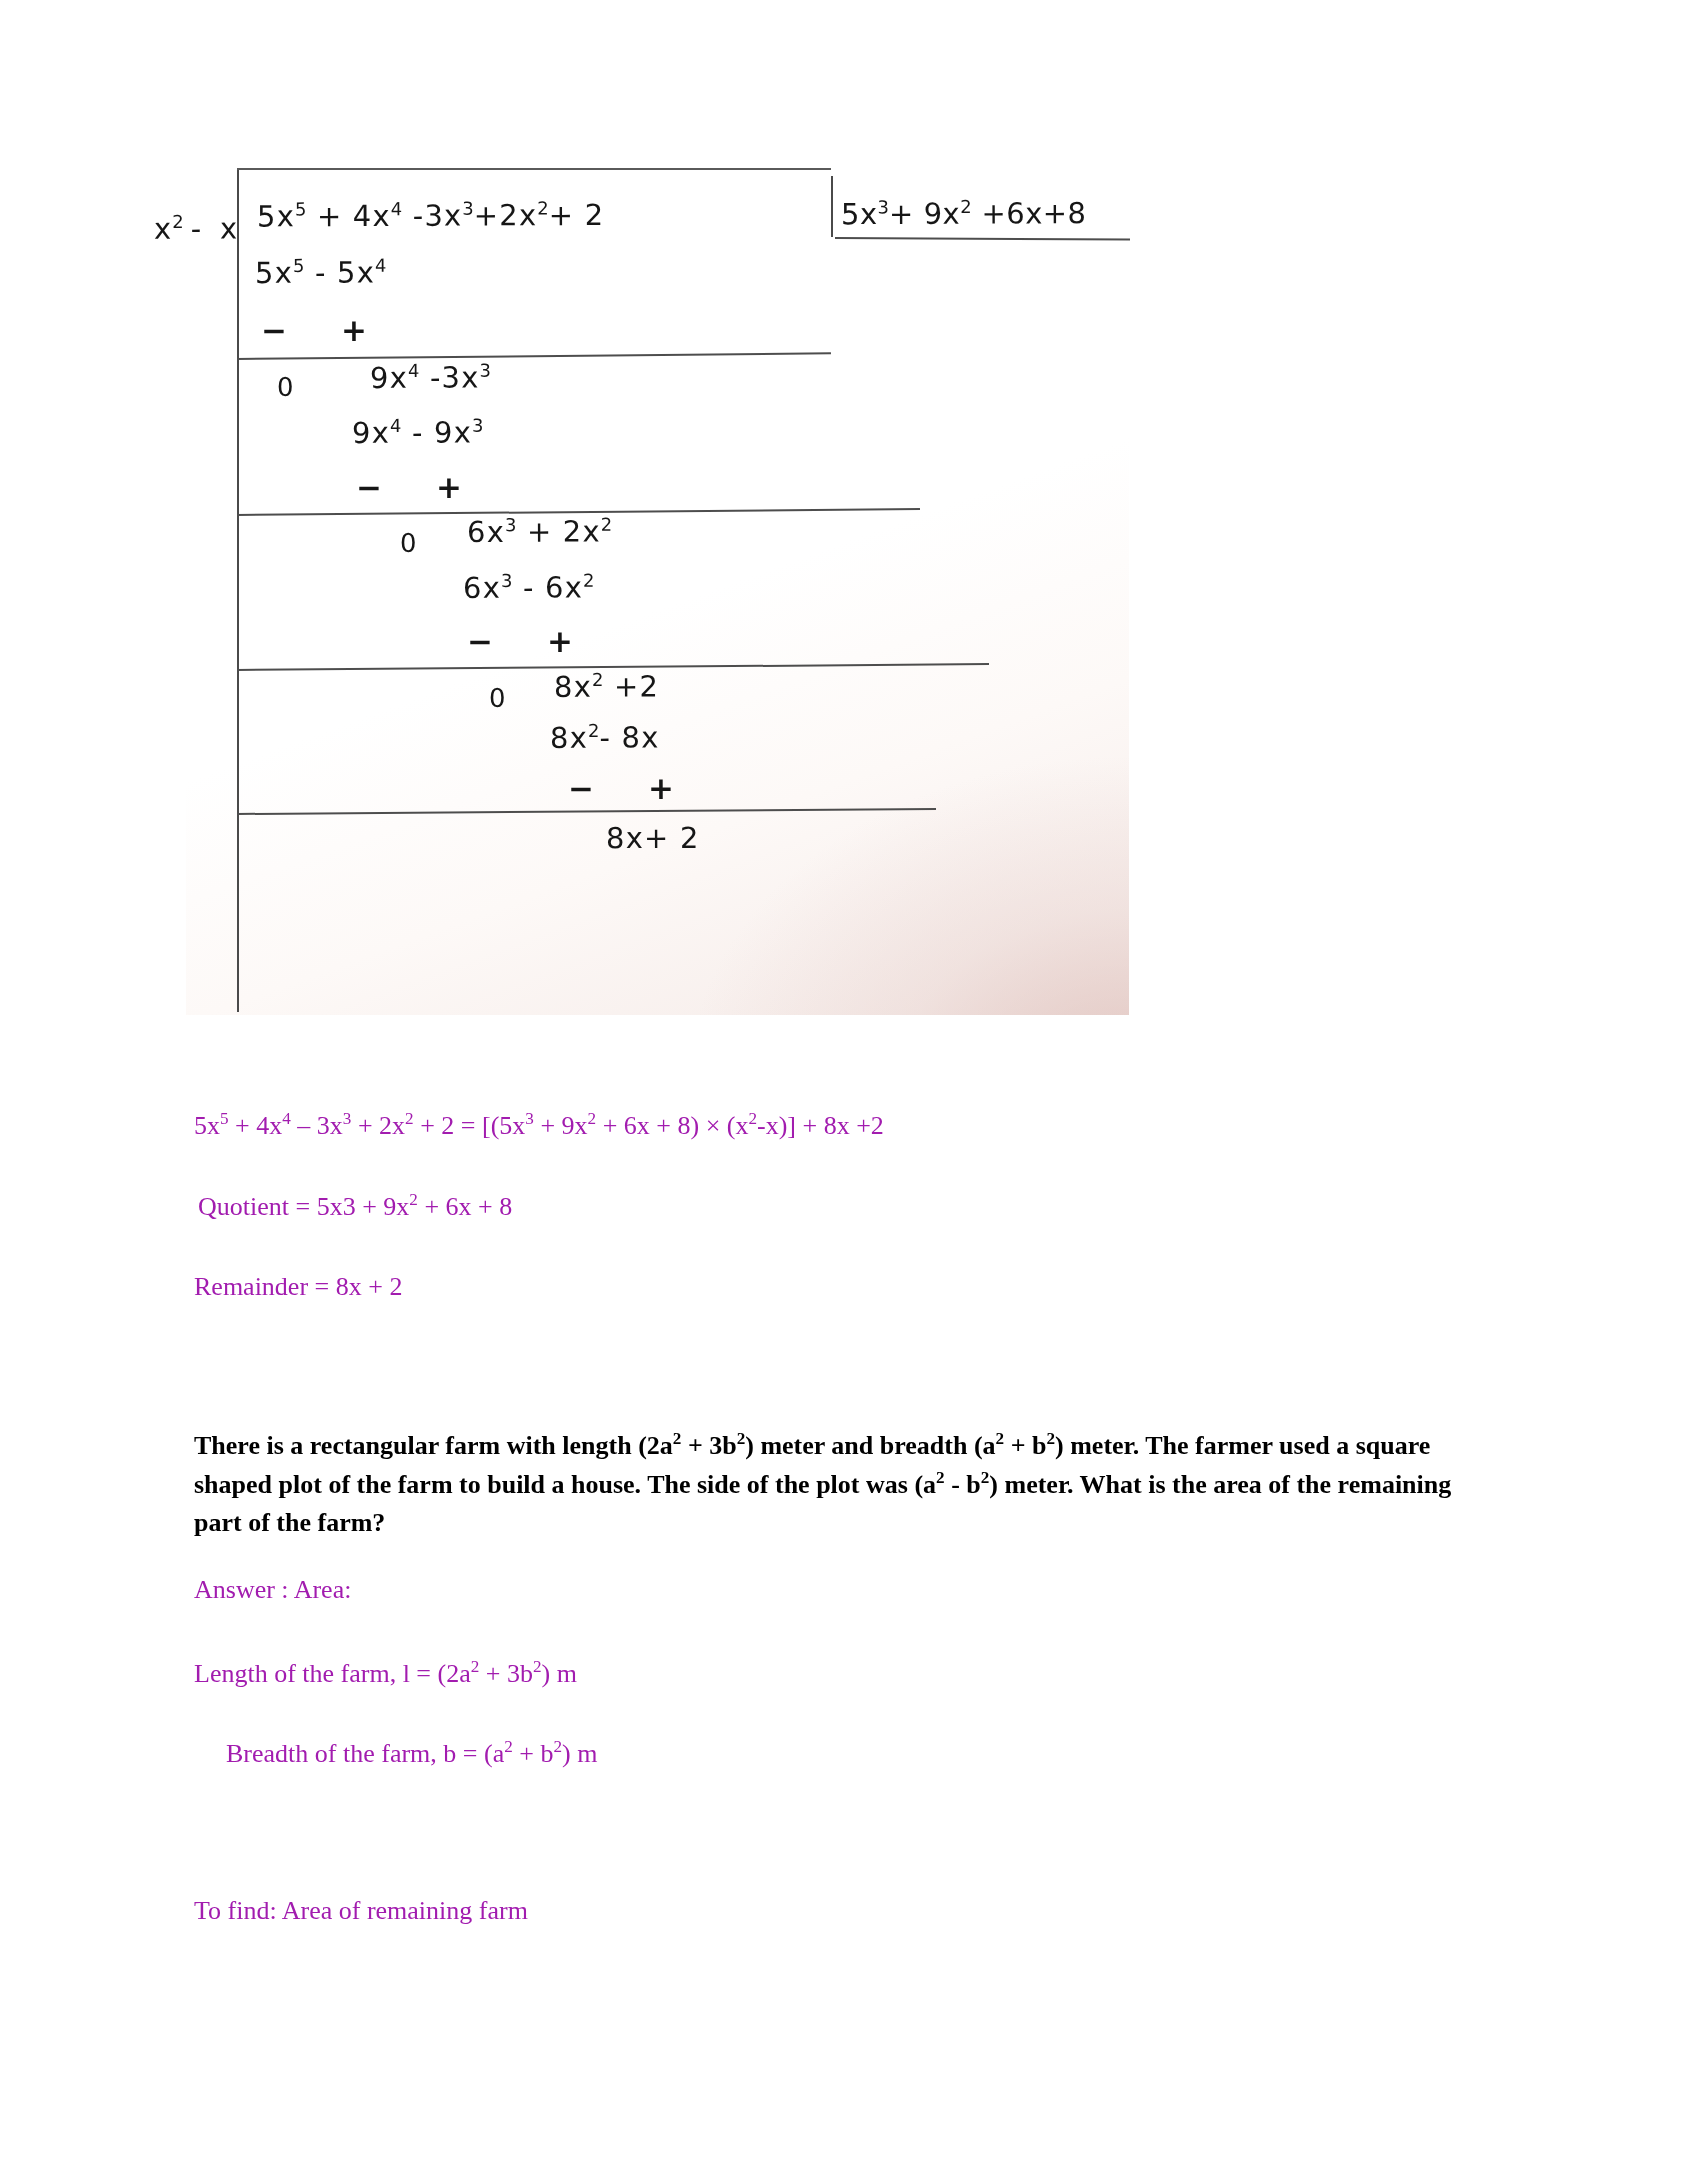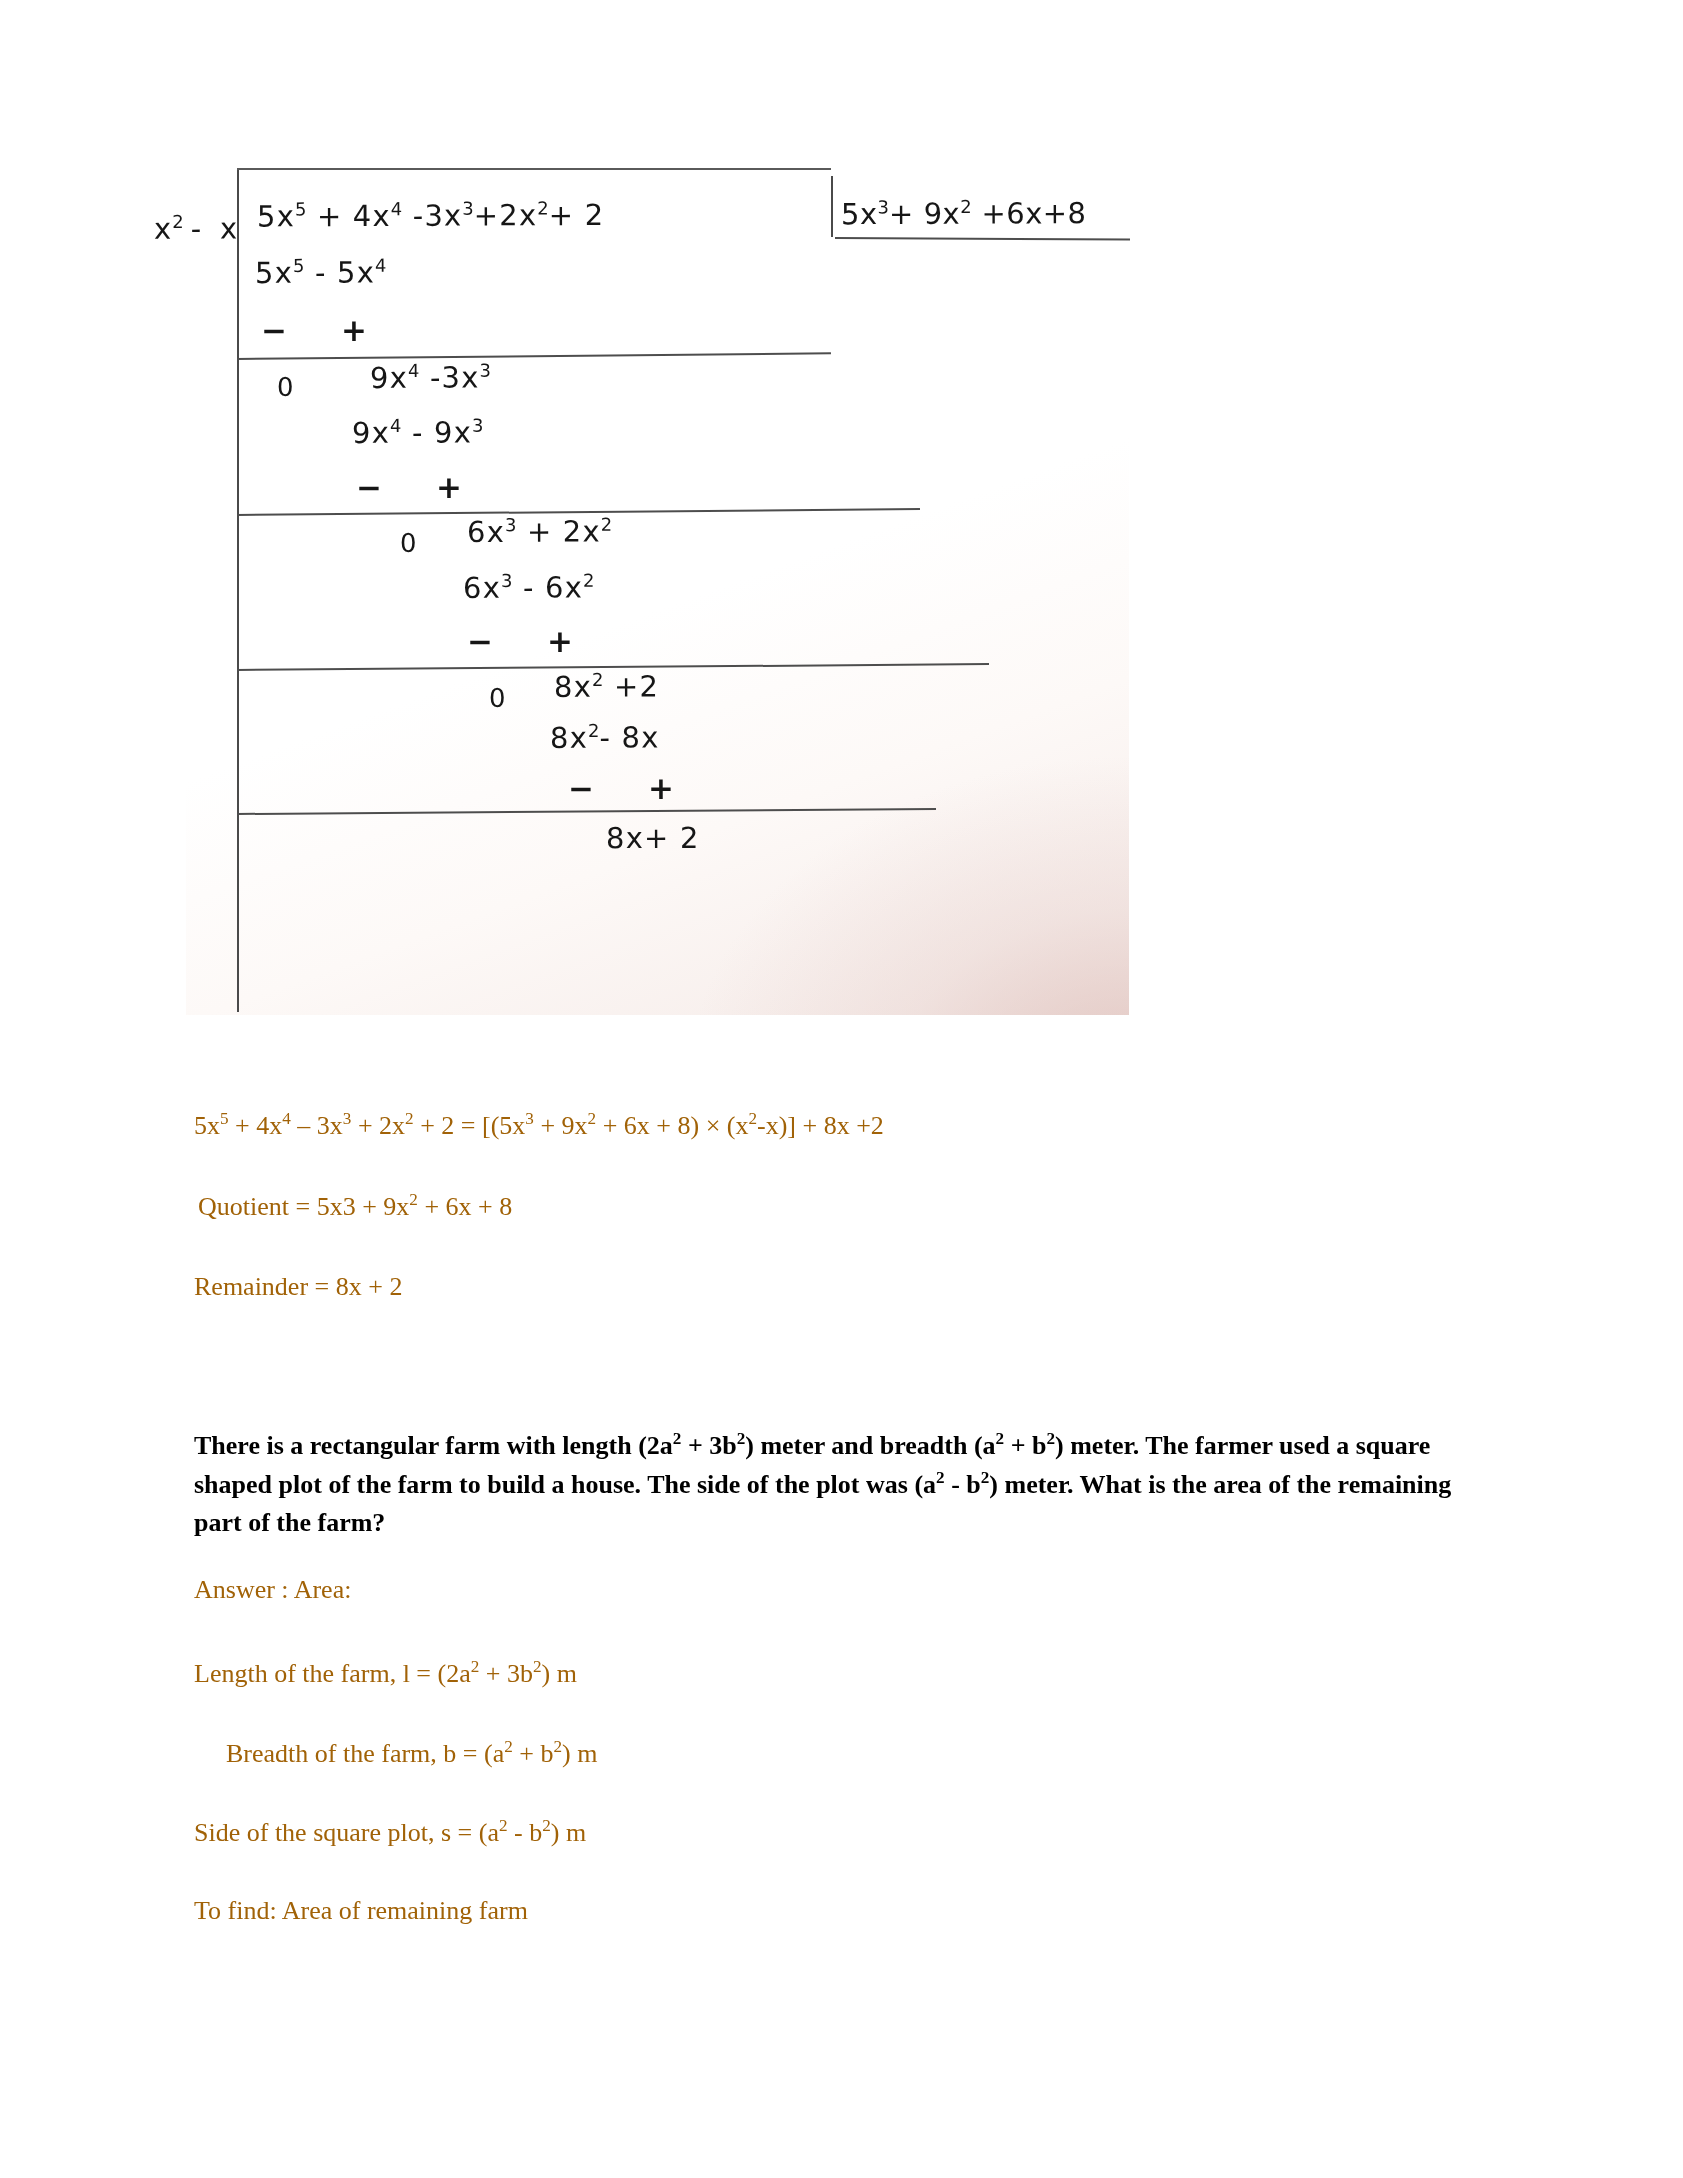--- a/index.html
+++ b/index.html
@@ -75,21 +75,21 @@
     position: absolute;
     background: #5a5a5a;
     height: 2px;
   }
 
   
   .ptext {
     position: absolute;
     font-family: "Liberation Serif", serif;
     font-size: 26px;
-    color: #a16207;
+    color: #a21caf;
     line-height: 1.42;
     white-space: nowrap;
   }
   .ptext sup {
     font-size: 0.66em;
     vertical-align: super;
   }
   .qblock {
     position: absolute;
     font-family: "Liberation Serif", serif;
@@ -169,20 +169,17 @@
   </div>
 
   <div class="ptext" style="left:194px; top:1655px;">
     Length of the farm, l = (2a<sup>2</sup> + 3b<sup>2</sup>) m
   </div>
 
   <div class="ptext" style="left:194px; top:1735px;margin-left:32px;">
     Breadth of the farm, b = (a<sup>2</sup> + b<sup>2</sup>) m
   </div>
 
-  <div class="ptext" style="left:194px; top:1814px;">
-    Side of the square plot, s = (a<sup>2</sup> - b<sup>2</sup>) m
-  </div>
 
   <div class="ptext" style="left:194px; top:1893px;">To find: Area of remaining farm</div>
 
 </div>
 
 
 </body></html>

